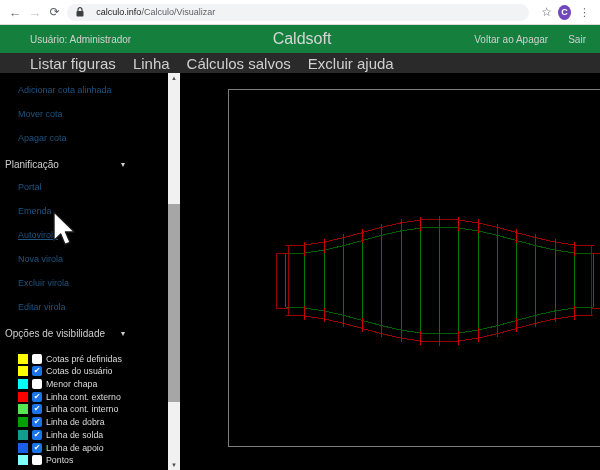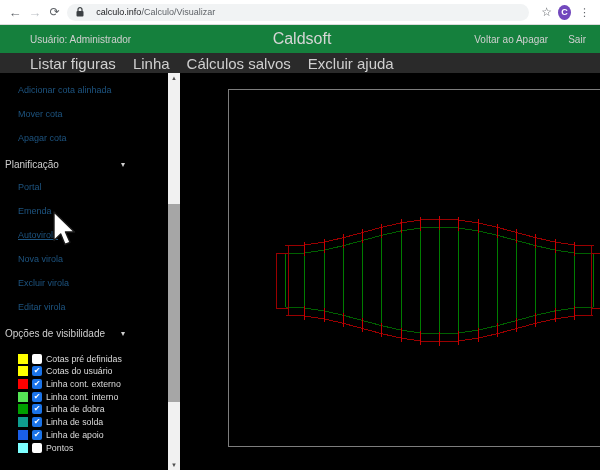--- a/index.html
+++ b/index.html
@@ -133,20 +133,25 @@
     <div class="vis-options" id="vis-options">
         <div class="vis-row">
           <span class="swatch" style="background: rgb(255, 255, 0);"></span>
           <span class="cb"></span>
           <span class="vis-label">Cotas pré definidas</span>
         </div>
         <div class="vis-row">
           <span class="swatch" style="background: rgb(255, 255, 0);"></span>
           <span class="cb checked">✔</span>
           <span class="vis-label">Cotas do usuário</span>
+        </div>
+        <div class="vis-row">
+          <span class="swatch" style="background: rgb(0, 255, 255);"></span>
+          <span class="cb"></span>
+          <span class="vis-label">Menor chapa</span>
         </div>
         <div class="vis-row">
           <span class="swatch" style="background: rgb(255, 0, 0);"></span>
           <span class="cb checked">✔</span>
           <span class="vis-label">Linha cont. externo</span>
         </div>
         <div class="vis-row">
           <span class="swatch" style="background: rgb(85, 229, 85);"></span>
           <span class="cb checked">✔</span>
           <span class="vis-label">Linha cont. interno</span>

